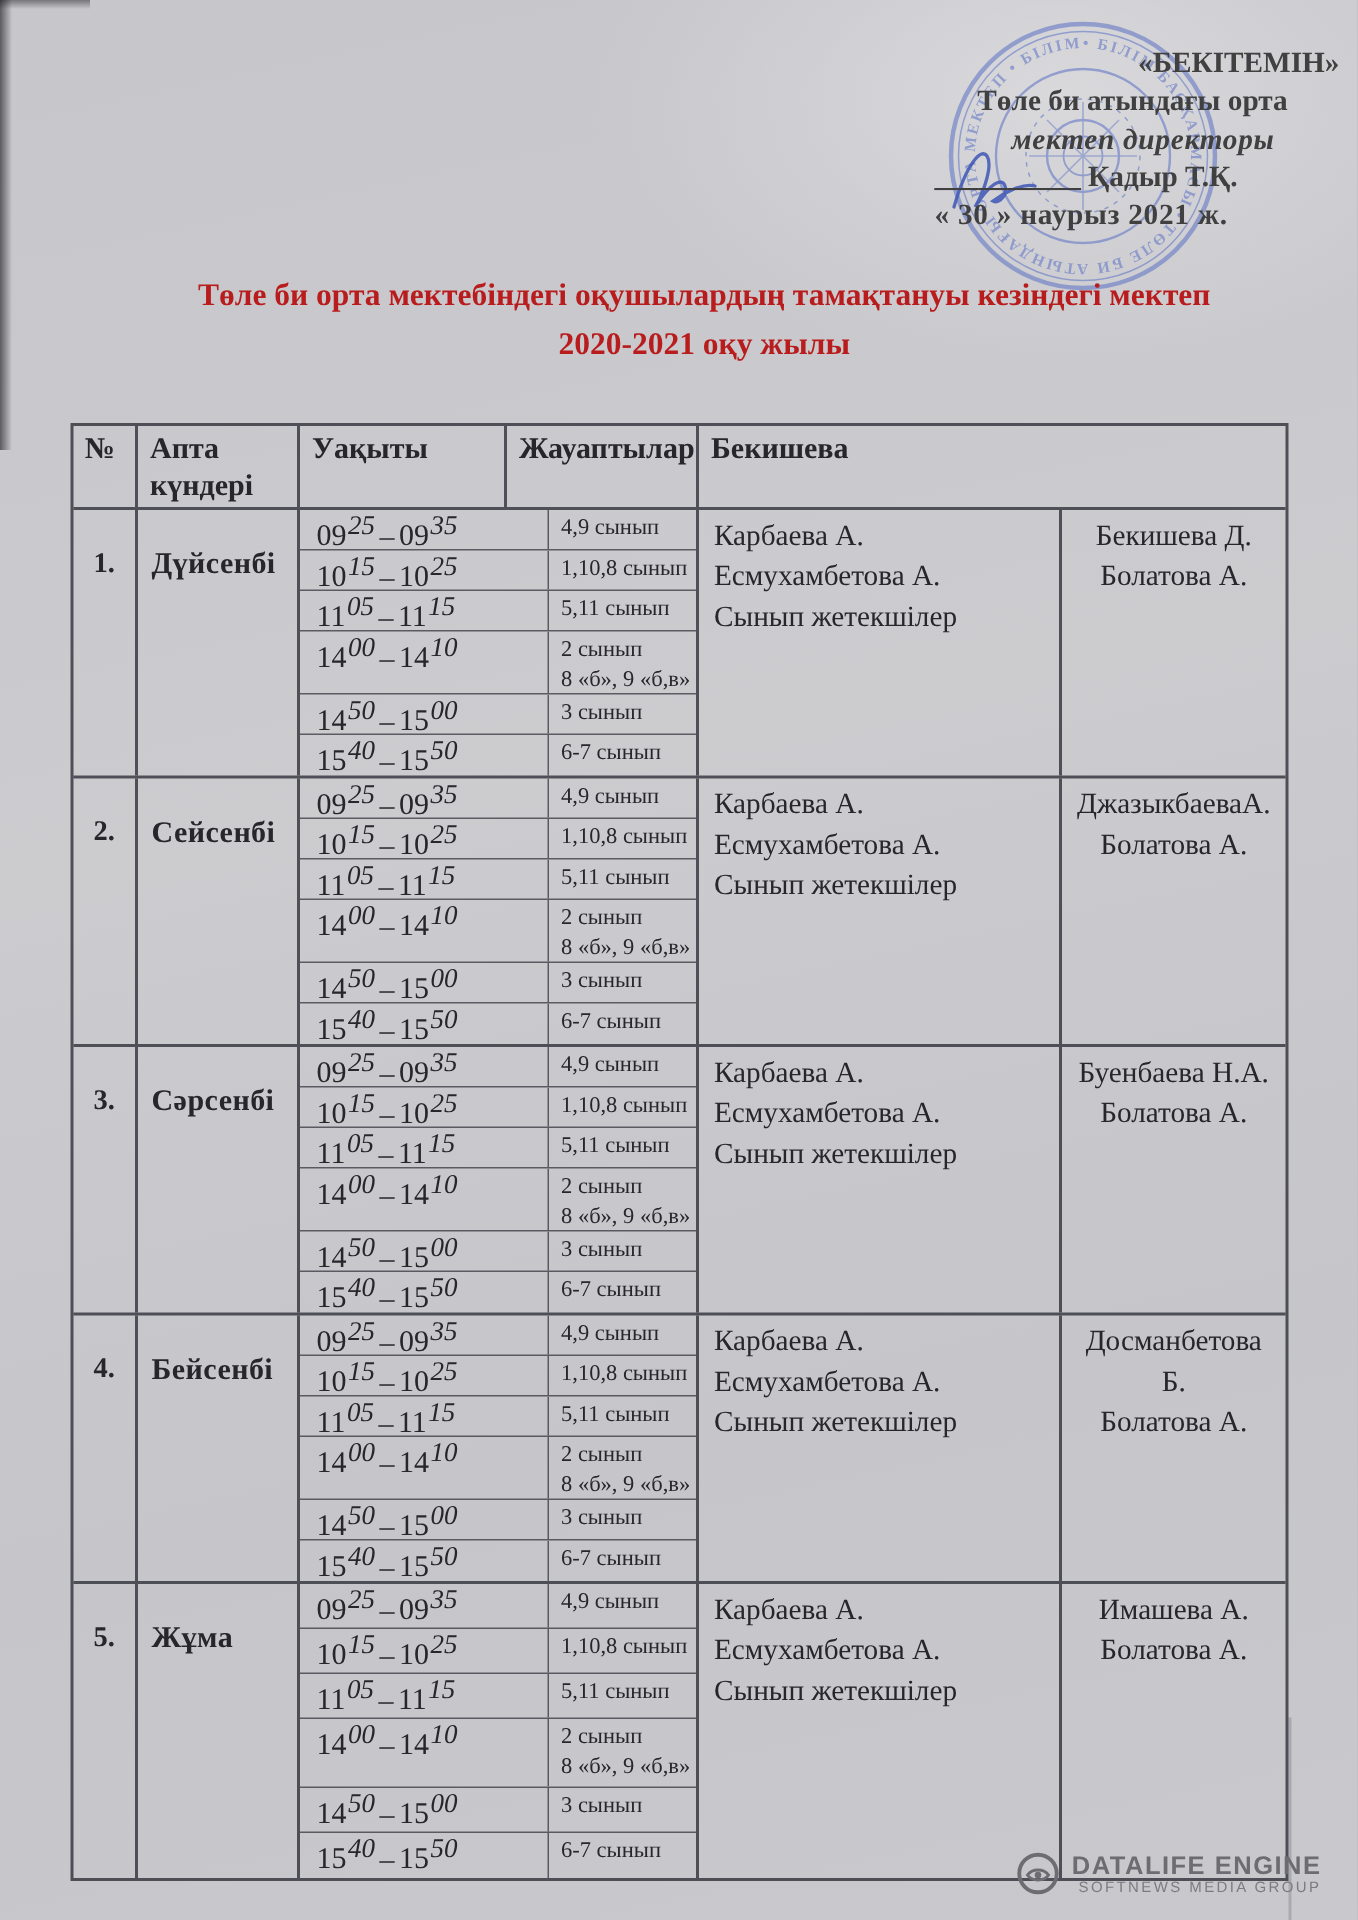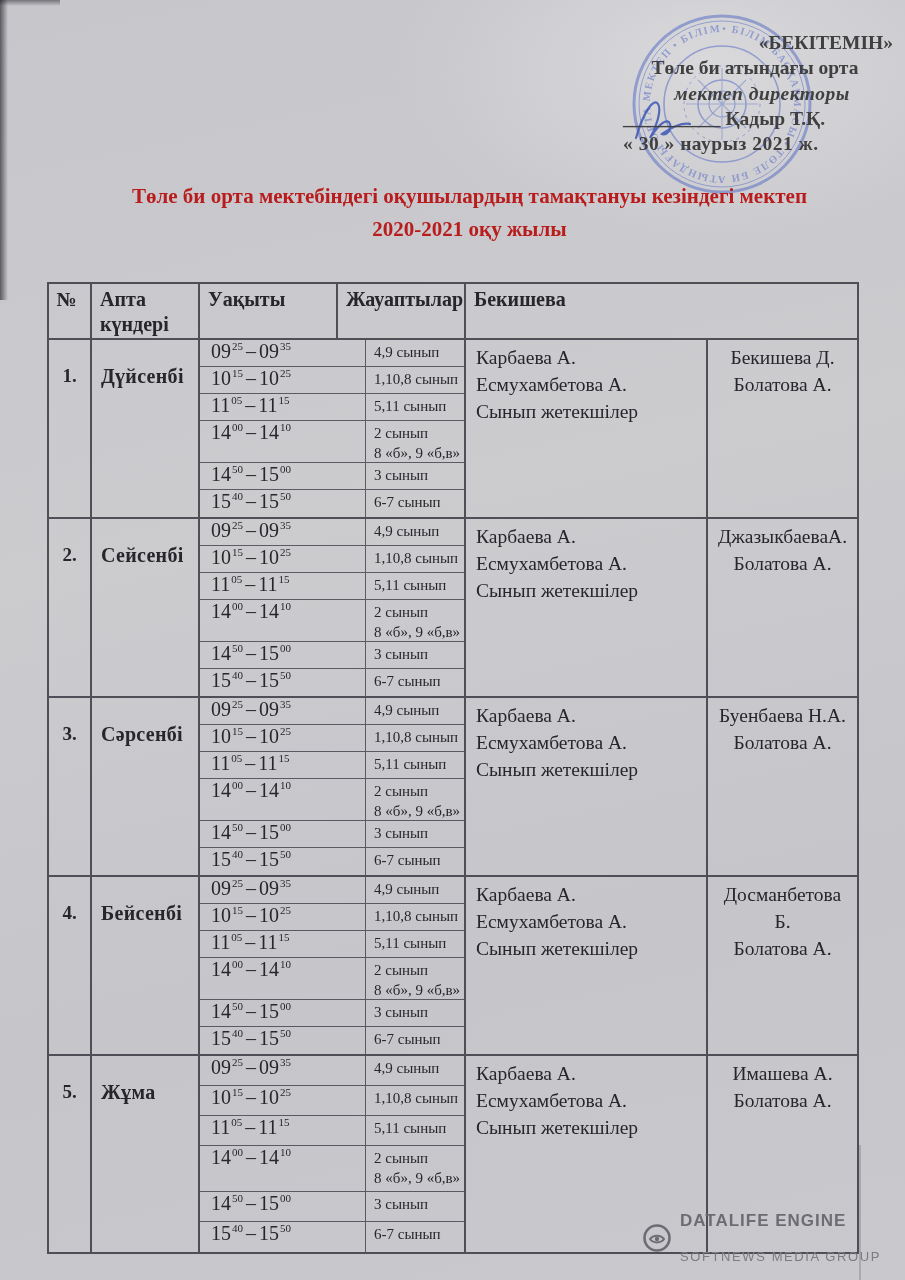--- a/index.html
+++ b/index.html
@@ -79,39 +79,39 @@
   .slot-row{
     display:grid; grid-template-columns:138px 1fr;
     border-bottom:1.6px solid rgba(47,47,57,.72);
     flex:0 0 27px; overflow:hidden;
   }
   .slot-row.tall{ flex-basis:42px; }
   .slot-row:last-child{ border-bottom:none; }
   .day-block.tall-rows .slot-row{ flex-basis:30px; }
   .day-block.tall-rows .slot-row.tall{ flex-basis:46px; }
   .slot-time{ padding:0 0 0 11px; font-size:20px; white-space:nowrap; }
-  .slot-time sup{ font-size:11px; margin-left:1px; }
+  .slot-time sup{ font-size:18px; margin-left:1px;font-style:italic; }
   .slot-time .sep{ margin:0 3px; }
   .slot-cls{
     border-left:1.6px solid rgba(47,47,57,.72);
     padding:3px 0 0 8px; font-size:15px; line-height:1.3;margin-left:27px;
   }
   .resp-cell{ padding:5px 0 0 10px; font-size:19.5px; line-height:1.38; }
   .admin-cell{ padding:5px 6px 0; text-align:center; font-size:19.5px; line-height:1.38;margin-left:32px; }
 
   
   .wm{
     position:absolute; right:24px; bottom:16px;
     display:flex; align-items:center; gap:8px;
     font-family:"Liberation Sans","DejaVu Sans",sans-serif;
     color:#6c6c72;
   }
-  .wm-text{ display:flex; flex-direction:column; }
+  .wm-text{ display:flex; flex-direction:column;align-items:flex-end; }
   .wm-title{ font-size:17px; font-weight:bold; letter-spacing:1px; line-height:1; }
-  .wm-sub{ font-size:13px; letter-spacing:1.6px; color:#7b7b80; margin-top:20px;}
+  .wm-sub{ font-size:10px; letter-spacing:1.6px; color:#7b7b80; margin-top:1px;}
 </style>
 </head>
 <body>
 
 <div class="paper"></div>
 <div class="edge-left"></div>
 <div class="crease"></div>
 
 <svg class="seal" viewBox="0 0 192 192">
   <defs>

